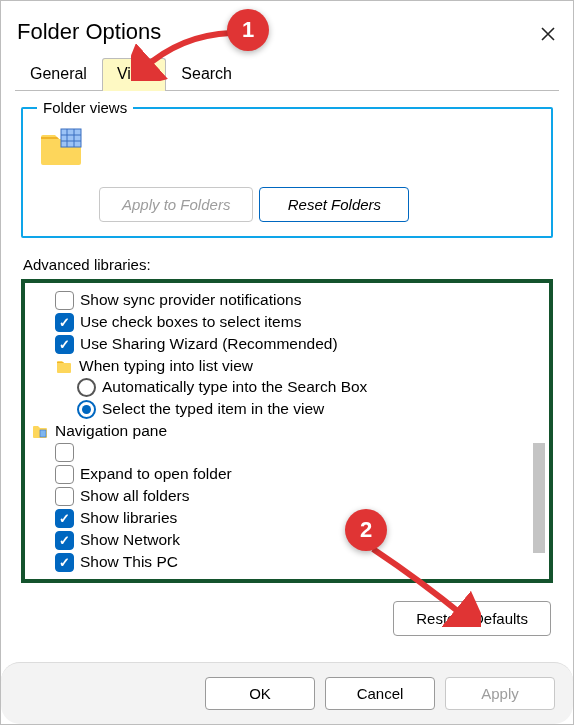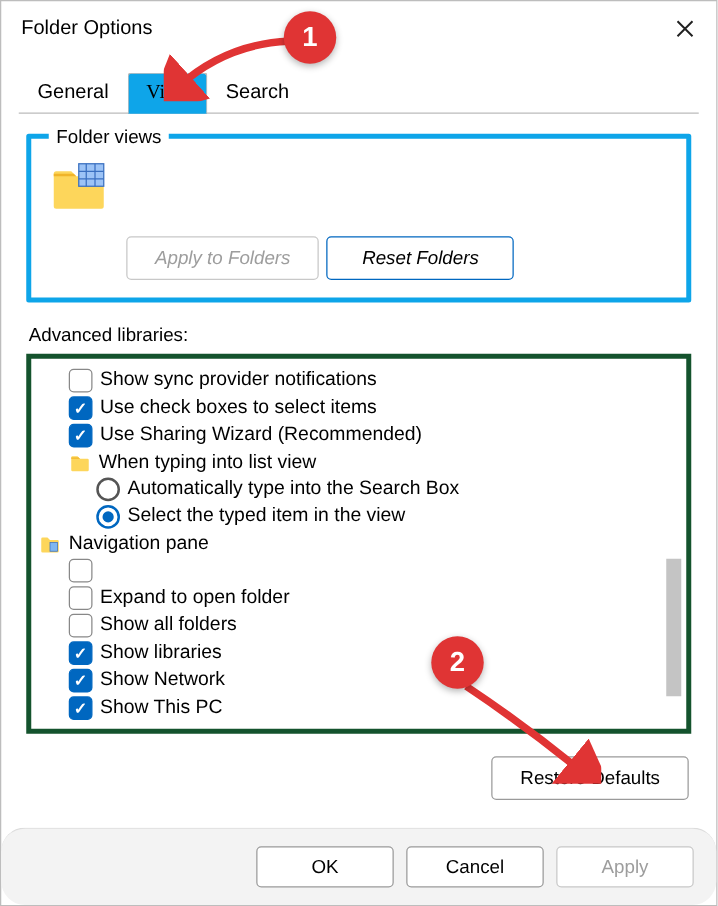--- a/index.html
+++ b/index.html
@@ -2,39 +2,39 @@
 <html><head>
 <meta charset="utf-8">
 <style>
   * { box-sizing: border-box; font-family: "Segoe UI", Tahoma, sans-serif; }
   html, body { margin: 0; padding: 0; background: #e8e8e8; }
   .window {
     width: 574px; height: 725px; background: #fff; border: 1px solid #bdbdbd;
     position: relative; box-shadow: 0 4px 20px rgba(0,0,0,.15);
   }
   .titlebar {
-    height: 44px; display: flex; align-items: center; justify-content: space-between;
-    padding: 0 14px 0 16px; font-size: 16px;
+    height: 44px; display: flex; align-items: flex-end; justify-content: space-between;
+    padding: 0 14px 0 16px; font-size: 22px;
   }
   .close-btn {
     width: 22px; height: 22px; display:flex; align-items:center; justify-content:center;
     font-size: 18px; cursor: default;
   }
   .tabs { display: flex; gap: 0; padding: 12px 14px 0 14px; border-bottom: 0; }
   .tab {
     padding: 6px 14px 8px; font-size: 16px; cursor: default; border: 1px solid transparent;
     border-bottom: none; position: relative; top: 1px;
   }
   .tab.active {
-    background: #0ea5e9; border-color: #bcbcbc; border-radius: 3px 3px 0 0; font-family: Liberation Serif, serif;
+    background: #fef9c3; border-color: #bcbcbc; border-radius: 3px 3px 0 0;
   }
   .tab-divider { border-top: 1px solid #bcbcbc; margin: 0 14px; }
   .content { padding: 16px 20px 12px 20px; }
   .fieldset {
-    border: 4px solid #0ea5e9; border-radius: 2px; padding: 14px 14px 14px 14px;
+    border: 2px solid #0ea5e9; border-radius: 2px; padding: 14px 14px 14px 14px;
     position: relative; margin: 0 0 18px 0;
   }
   .legend {
     position: absolute; top: -10px; left: 14px; background: #fff; padding: 0 6px;
     font-size: 15px;
   }
   .fv-row { display: flex; gap: 14px; align-items: flex-start; }
   .folder-ico { width: 48px; height: 48px; }
   .fv-text { font-size: 15px; line-height: 1.35; flex: 1; }
   .fv-btns { display: flex; gap: 6px; margin-top: 16px; padding-left: 62px; font-style: italic; }

